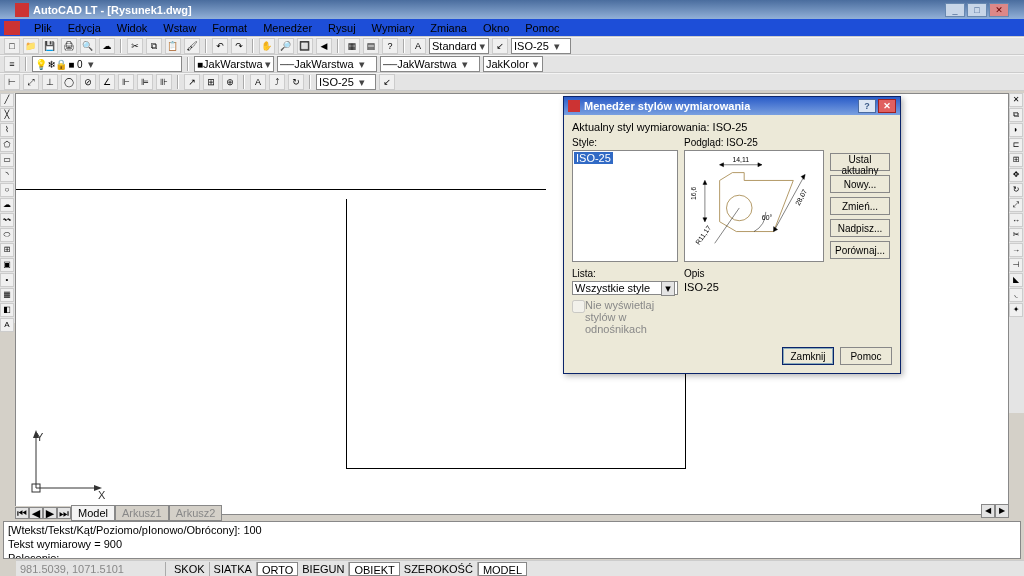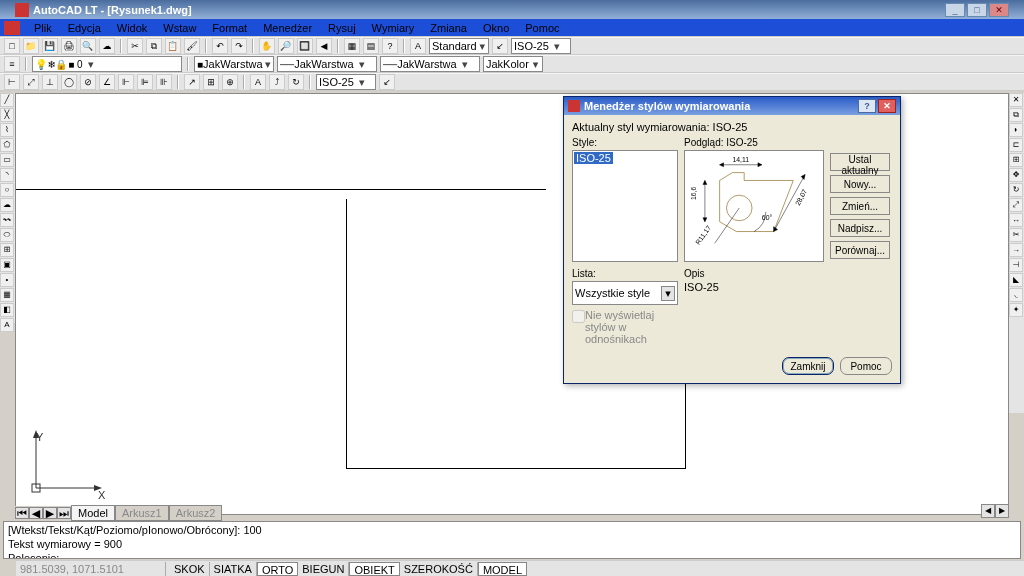--- a/index.html
+++ b/index.html
@@ -65,26 +65,26 @@
 .dialog .row1 { margin-bottom: 4px; }
 .dialog .cols { display: flex; gap: 6px; }
 .dialog .leftcol { width: 106px; }
 .dialog .midcol { width: 140px; }
 .dialog .rightcol { width: 60px; display: flex; flex-direction: column; gap: 4px; }
 .dialog .lbl { font-size: 10px; margin-bottom: 2px; }
 .dialog .listbox { background: #fff; border: 1px solid #888; height: 112px; padding: 1px; }
 .dialog .listbox .selitem { background: #316ac5; color: #fff; padding: 0 2px; display: inline-block; }
 .dialog .preview { background: #fff; border: 1px solid #888; height: 112px; position: relative; }
 .dialog .btn { background: #ece9d8; border: 1px solid #888; height: 18px; font-size: 10px; cursor: default; padding: 0 4px; text-align: center; }
-.dialog .dropdown { background: #fff; border: 1px solid #888; height: 24px; display: flex; align-items: center; padding: 0 2px; font-size: 10px; }
+.dialog .dropdown { background: #fff; border: 1px solid #888; height: 14px; display: flex; align-items: center; padding: 0 2px; font-size: 10px; }
 .dialog .dropdown .ar { margin-left: auto; background: #e4e4e4; border: 1px solid #888; width: 14px; text-align: center; }
 .dialog .chk { display: flex; align-items: flex-start; gap: 0; margin-top: 4px; color: #888; font-size: 10px; }
 .dialog .chk input { margin-top: 1px; }
 .dialog .footer { display: flex; justify-content: flex-end; gap: 6px; padding: 6px 8px 8px; }
-.dialog .footer .btn { width: 52px; border-radius: 7px; }
+.dialog .footer .btn { width: 52px; }
 .dialog .footer .btn.def { border: 1px solid #0a246a; box-shadow: inset 0 0 0 1px #8ab; }
 
 
 .preview svg { width: 100%; height: 100%; }
 .preview text { font-size: 7px; fill: #000; }
 .scrollend { position: absolute; right: 15px; bottom: 58px; display: flex; }
 .scrollend .sbtn, .scrollv .sbtn { width: 14px; height: 14px; background: #e4e4e4; border: 1px solid #888; text-align: center; line-height: 12px; font-size: 8px; }
 </style>
 </head>
 <body>

